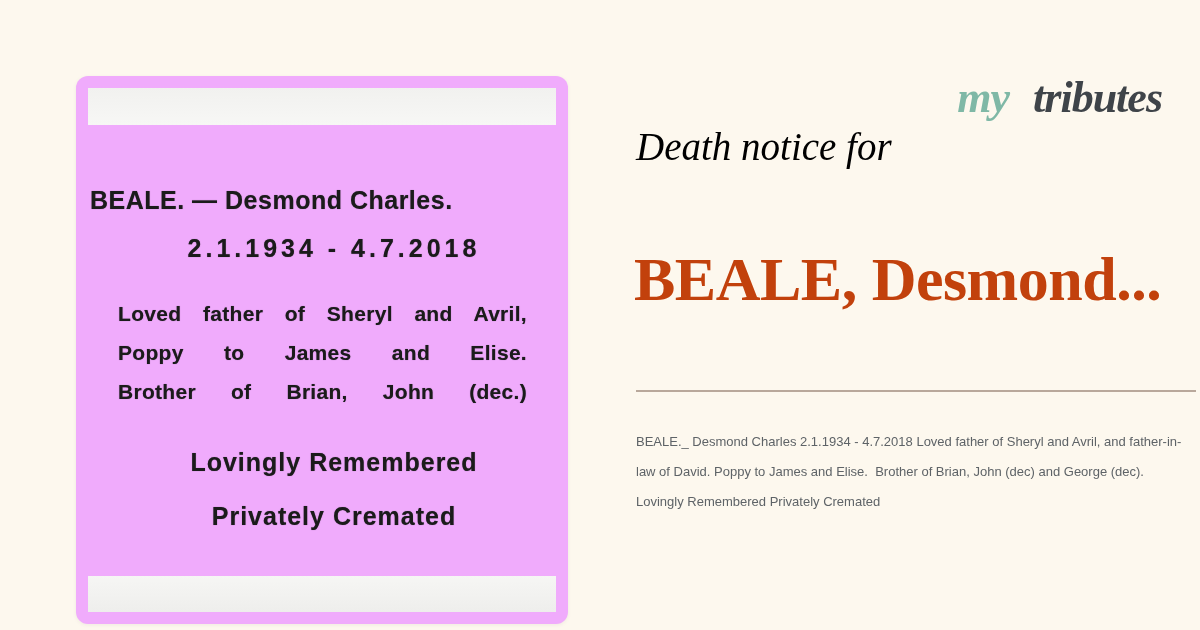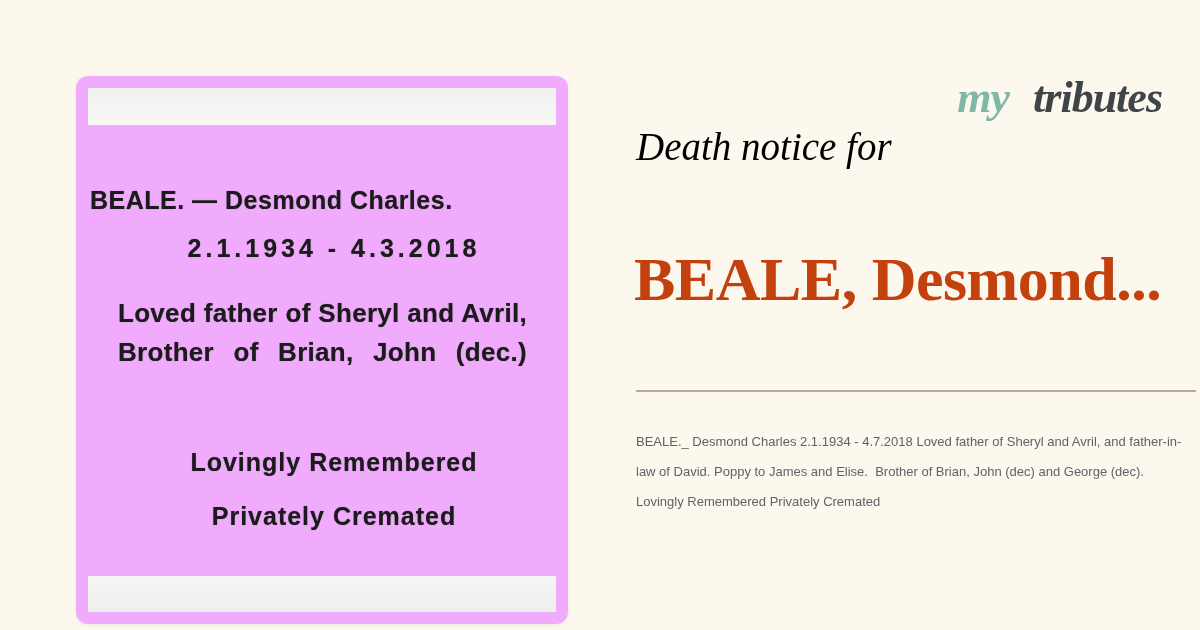--- a/index.html
+++ b/index.html
@@ -42,21 +42,21 @@
     white-space: nowrap;
   }
   .scan-dates {
     position: absolute; left: 0; top: 146px; width: 100%;
     text-align: center;
     font-size: 25px;
     letter-spacing: 4px;
   }
   .scan-paragraph {
     position: absolute; left: 18px; top: 200px; right: 17px;
-    font-size: 26px;
+    font-size: 21px;
     line-height: 27px;
     letter-spacing: 0.3px;
   }
   .scan-line-just {
     text-align: justify;
     text-align-last: justify;
   }
   .scan-closing-1 {
     position: absolute; left: 0; top: 360px; width: 100%;
     text-align: center;
@@ -128,24 +128,25 @@
   }
 </style>
 </head>
 <body>
 
 <div class="notice-card">
   <div class="card-band-top"></div>
 
   <div class="scan-text scan-name">BEALE. — Desmond Charles.</div>
 
-  <div class="scan-text scan-dates">2.1.1934 - 4.3.2018</div>
+  <div class="scan-text scan-dates">2.1.1934 - 4.7.2018</div>
 
   <div class="scan-text scan-paragraph">
     <div class="scan-line-just">Loved father of Sheryl and Avril,</div>
+    <div class="scan-line-just">Poppy to James and Elise.</div>
     <div class="scan-line-just">Brother of Brian, John (dec.)</div>
   </div>
 
   <div class="scan-text scan-closing-2">Privately Cremated</div>
 
   <div class="scan-text scan-closing-1">Lovingly Remembered</div>
 
   <div class="scan-rule"></div>
 
   <div class="card-band-bottom"></div>

